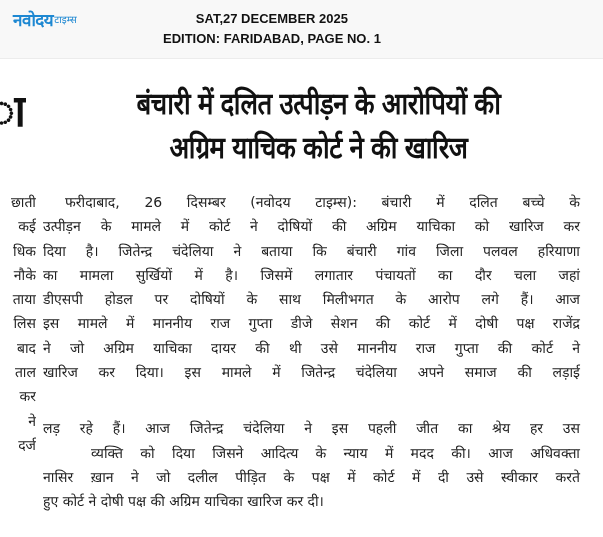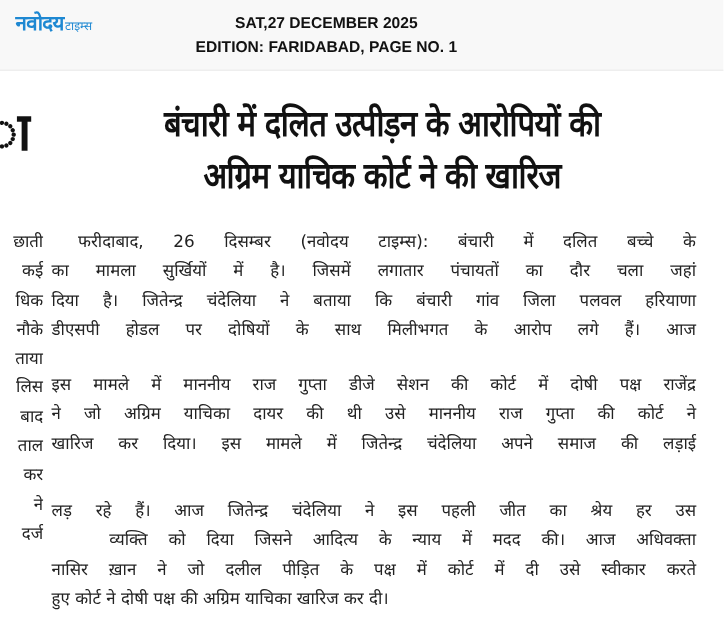--- a/index.html
+++ b/index.html
@@ -10,21 +10,21 @@
       color: #1a1a1a;
       position: relative;
     }
     .header {
       position: absolute; left: 0; top: 0; width: 603px; height: 58px;
       background: #f8f8f8;
       border-bottom: 1px solid #ececec;
     }
     .logo {
       position: absolute; left: 13px; top: 11px;
-      display: flex; align-items: flex-end;
+      display: flex; align-items: center;
       color: #1e88d2;
     }
     .logo-main {
       font-family: "DejaVu Sans", sans-serif;
       font-weight: bold; font-size: 17px; line-height: 18px;
       letter-spacing: -0.5px;
     }
     .logo-sub {
       font-family: "DejaVu Sans", sans-serif;
       font-size: 10px; line-height: 12px; margin-left: 1px;
@@ -110,23 +110,24 @@
   <div>लिस</div>
   <div>बाद</div>
   <div>ताल</div>
   <div>कर</div>
   <div>ने</div>
   <div>दर्ज</div>
 </div>
 
 <div class="article">
   <div class="line first" style="display: block;">फरीदाबाद, 26 दिसम्बर (नवोदय टाइम्स): बंचारी में दलित बच्चे के</div>
+  <div class="line" style="display: block;">उत्पीड़न के मामले में कोर्ट ने दोषियों की अग्रिम याचिका को खारिज कर</div>
+  <div class="line" style="display: block;">दिया है। जितेन्द्र चंदेलिया ने बताया कि बंचारी गांव जिला पलवल हरियाणा</div>
   <div class="line" style="display: block;">का मामला सुर्खियों में है।  जिसमें लगातार पंचायतों का दौर चला जहां</div>
-  <div class="line" style="display: block;">दिया है। जितेन्द्र चंदेलिया ने बताया कि बंचारी गांव जिला पलवल हरियाणा</div>
   <div class="line" style="display: block;">डीएसपी होडल पर दोषियों के साथ मिलीभगत के आरोप लगे हैं। आज</div>
-  <div class="line" style="display: block; margin-top: 22px;">इस मामले में माननीय राज गुप्ता डीजे सेशन की कोर्ट में दोषी पक्ष राजेंद्र</div>
+  <div class="line" style="display: block;">इस मामले में माननीय राज गुप्ता डीजे सेशन की कोर्ट में दोषी पक्ष राजेंद्र</div>
   <div class="line" style="display: block;">ने जो अग्रिम याचिका दायर की थी उसे माननीय राज गुप्ता की कोर्ट ने</div>
   <div class="line" style="display: block;">खारिज कर दिया। इस मामले में जितेन्द्र चंदेलिया अपने समाज की लड़ाई</div>
   <div class="line" style="display: block; margin-top: 32px;">लड़ रहे हैं। आज जितेन्द्र चंदेलिया ने इस पहली जीत का श्रेय हर उस</div>
   <div class="line" style="display: block; margin-left: 48px;">व्यक्ति को दिया जिसने आदित्य के न्याय में मदद की। आज अधिवक्ता</div>
   <div class="line" style="display: block;">नासिर ख़ान ने जो दलील पीड़ित के पक्ष में कोर्ट में दी उसे स्वीकार करते</div>
   <div class="line last">हुए कोर्ट ने दोषी पक्ष की अग्रिम याचिका खारिज कर दी।</div>
 </div>
 
 </body></html>

